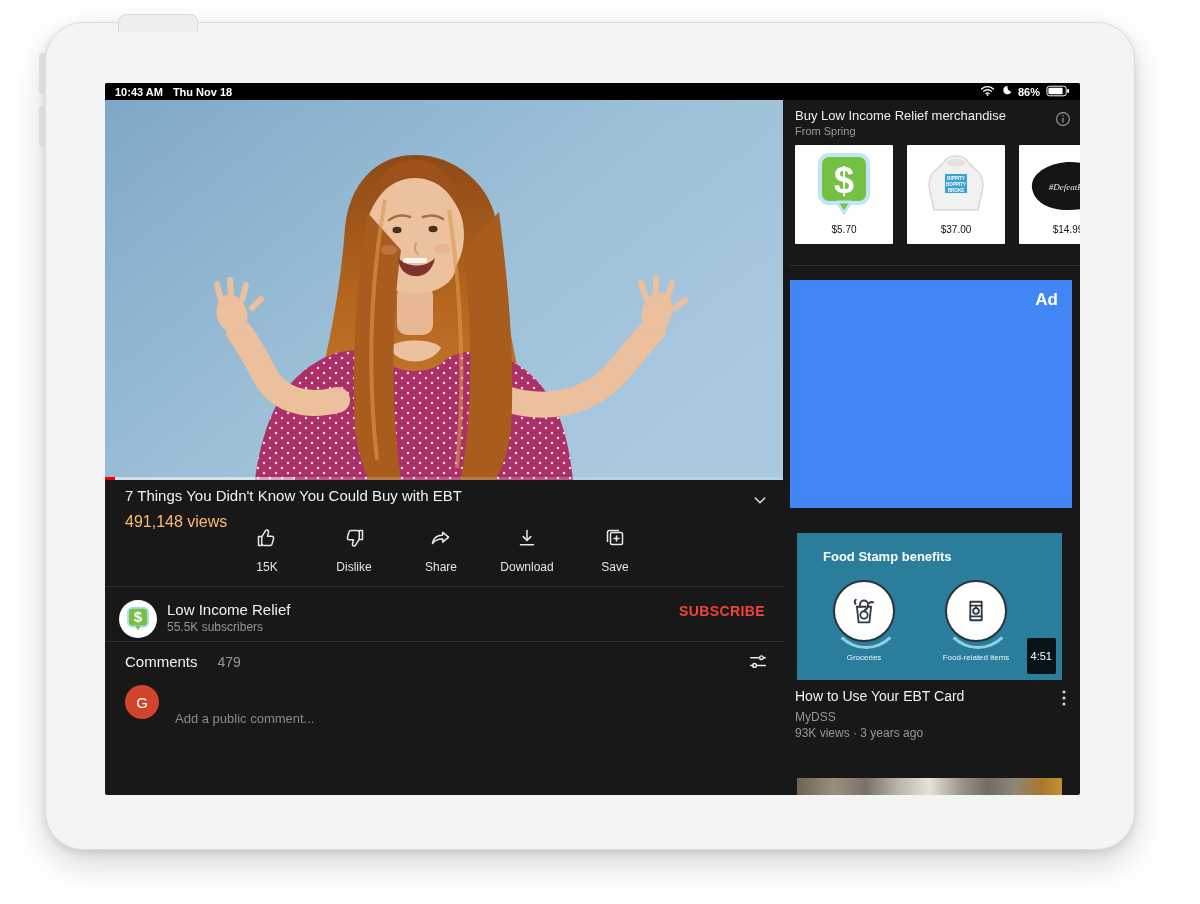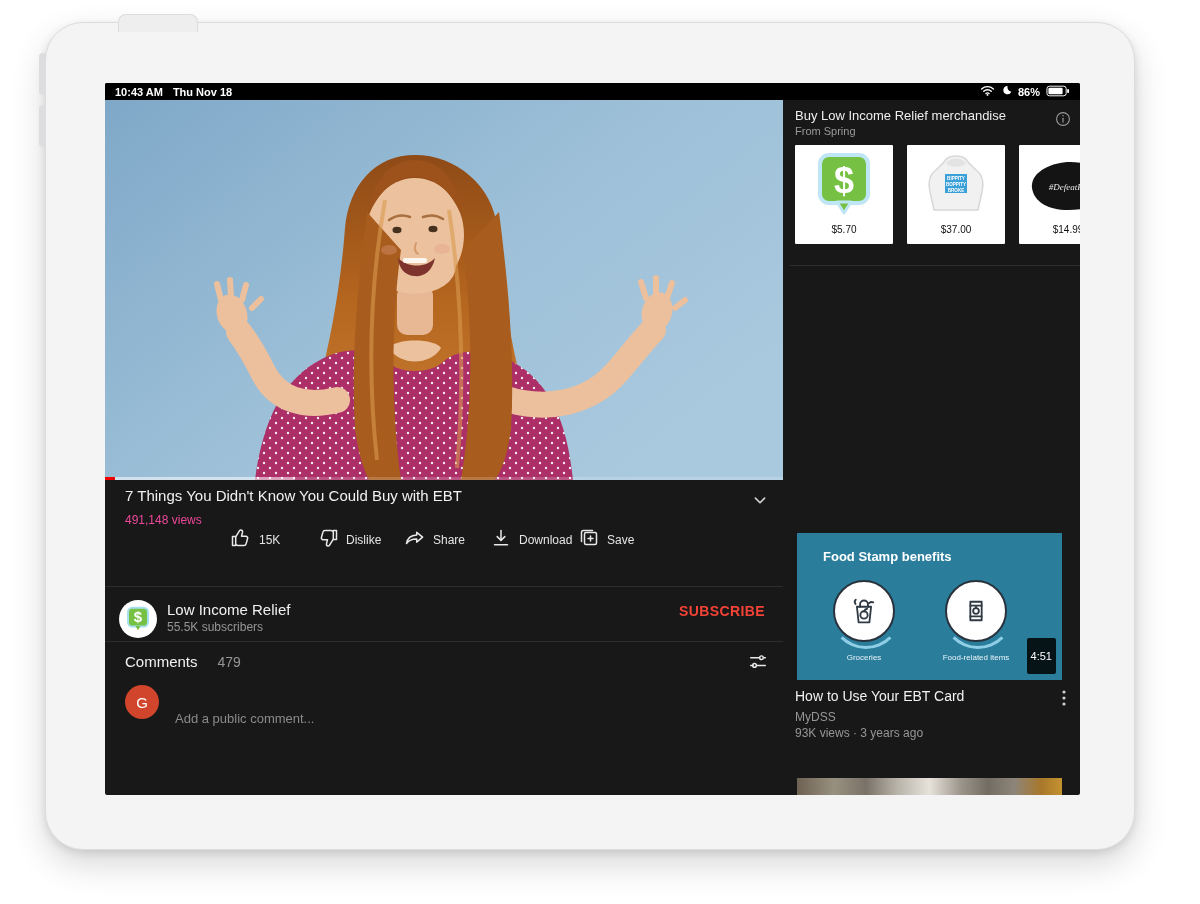--- a/index.html
+++ b/index.html
@@ -26,22 +26,22 @@
   
   .video{position:absolute;left:0;top:17px;width:678px;height:380px;background:#8fb7d3;overflow:hidden;}
   .video svg{display:block;}
   .progress-track{position:absolute;left:0;bottom:0;width:100%;height:3px;background:rgba(255,255,255,.18);}
   .progress-buffer{position:absolute;left:0;bottom:0;width:28%;height:3px;background:rgba(255,255,255,.45);}
   .progress-played{position:absolute;left:0;bottom:0;width:10px;height:3px;background:#f20000;}
 
   
   .vtitle{position:absolute;left:20px;top:404px;width:600px;color:#f1f1f1;font-size:15px;}
   .title-chevron{position:absolute;left:644px;top:406px;width:22px;height:22px;cursor:pointer;}
-  .views{position:absolute;left:20px;top:430px;color:#ec4899;font-size:12px;}
-  .action{position:absolute;top:443px;width:76px;display:flex;flex-direction:row;align-items:center;gap:6px;cursor:pointer;}
+  .views{position:absolute;left:20px;top:430px;color:#fdba74;font-size:16px;}
+  .action{position:absolute;top:443px;width:76px;display:flex;flex-direction:column;align-items:center;gap:6px;cursor:pointer;}
   .action .lbl{color:#e4e4e4;font-size:12px;}
   .a0{left:124px}.a1{left:211px}.a2{left:298px}.a3{left:384px}.a4{left:472px}
   .divider{position:absolute;height:1px;background:#2e2e2e;}
   .d1{left:0;top:503px;width:678px;}
   .d2{left:0;top:558px;width:678px;}
   .d3{left:685px;top:182px;width:290px;}
   .channel-avatar{position:absolute;left:14px;top:517px;width:38px;height:38px;border-radius:50%;background:#fff;
                   display:flex;align-items:center;justify-content:center;cursor:pointer;}
   .channel-name{position:absolute;left:62px;top:518px;color:#f1f1f1;font-size:15px;}
   .channel-subs{position:absolute;left:62px;top:537px;color:#969696;font-size:12px;}
@@ -316,20 +316,23 @@
         <svg width="88" height="60" viewBox="0 0 88 60">
           <path d="M8 34 C6 18 28 8 46 8 C68 8 86 18 84 36 C82 50 64 56 44 56 C24 56 10 48 8 34 Z" fill="#141414"></path>
           <text x="46" y="36" text-anchor="middle" font-size="9" font-style="italic" fill="#e8e8e8" font-family="Liberation Serif, serif">#DefeatPov</text>
         </svg>
       </div>
       <div class="pprice">$14.99</div>
     </div>
 
     <div class="divider d3"></div>
 
+    <div class="adbox">
+      <div class="adlabel">Ad</div>
+    </div>
 
     <div class="thumb">
       <div class="thumb-title">Food Stamp benefits</div>
       <div class="arc arc0"></div>
       <div class="arc arc1"></div>
       <div class="circle circ0">
         <svg width="34" height="34" viewBox="0 0 24 24" fill="none" stroke="#2f3a44" stroke-width="1.3" stroke-linecap="round" stroke-linejoin="round">
           <path d="M7 9h10l-1.2 11H8.2L7 9z"></path>
               <path d="M9.2 9V7.4a2.8 2.8 0 0 1 5.6 0V9"></path>
           <circle cx="12" cy="14.8" r="2.6"></circle>

